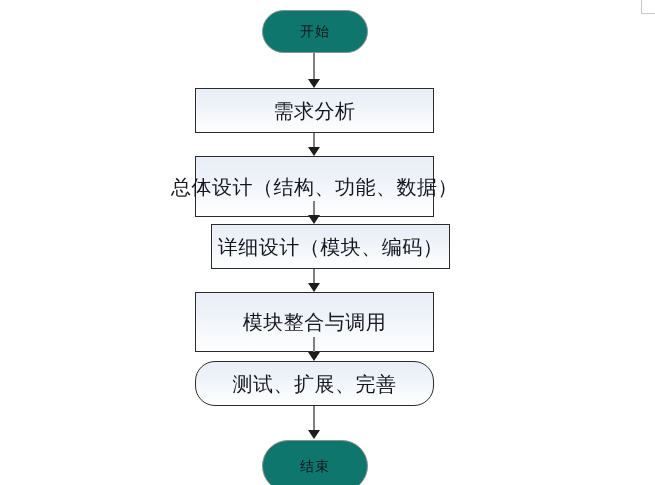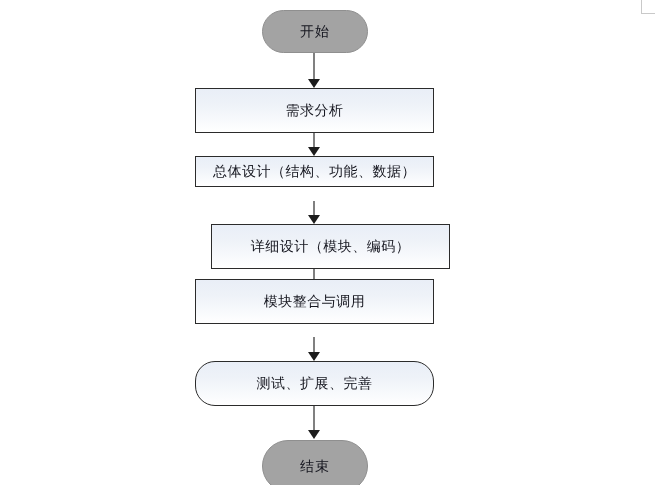--- a/index.html
+++ b/index.html
@@ -40,29 +40,29 @@
     position: absolute;
     box-sizing: border-box;
     display: flex;
     align-items: center;
     justify-content: center;
     text-align: center;
   }
 
   .node-label {
     color: #15161f;
-    font-size: 14px;
+    font-size: 20px;
     line-height: 1.2;
     letter-spacing: 0.5px;
     white-space: nowrap;
   }
 
   
   .terminator {
-    background: #a3a3a3;
+    background: #0f766e;
     border: 1px solid #8f8f8f;
     border-radius: 999px;
   }
   .terminator .node-label {
     font-size: 14px;
     letter-spacing: 1px;
   }
 
   
   .process {
@@ -98,35 +98,35 @@
   <div class="connector" style="left:313px; top:53px; height:27px;"></div>
   <div class="arrowhead" style="left:308px; top:79px;"></div>
 
   <div class="node process" style="left:195px; top:88px; width:239px; height:45px;">
     <span class="node-label">需求分析</span>
   </div>
 
   <div class="connector" style="left:313px; top:133px; height:14px;"></div>
   <div class="arrowhead" style="left:308px; top:147px;"></div>
 
-  <div class="node process" style="left:195px; top:156px; width:239px; height:31px;">
+  <div class="node process" style="left:195px; top:156px; width:239px; height:61px;">
     <span class="node-label">总体设计（结构、功能、数据）</span>
   </div>
 
   <div class="connector" style="left:313px; top:201px; height:14px;"></div>
   <div class="arrowhead" style="left:308px; top:215px;"></div>
 
   <div class="node process" style="left:211px; top:224px; width:239px; height:45px;">
     <span class="node-label">详细设计（模块、编码）</span>
   </div>
 
   <div class="connector" style="left:313px; top:269px; height:14px;"></div>
   <div class="arrowhead" style="left:308px; top:283px;"></div>
 
-  <div class="node process" style="left:195px; top:279px; width:239px; height:45px;">
+  <div class="node process" style="left:195px; top:292px; width:239px; height:60px;">
     <span class="node-label">模块整合与调用</span>
   </div>
 
   <div class="connector" style="left:313px; top:337px; height:15px;"></div>
   <div class="arrowhead" style="left:308px; top:352px;"></div>
 
   <div class="node process" style="left:195px; top:361px; width:239px; height:45px;border-radius:20px;">
     <span class="node-label">测试、扩展、完善</span>
   </div>
 

